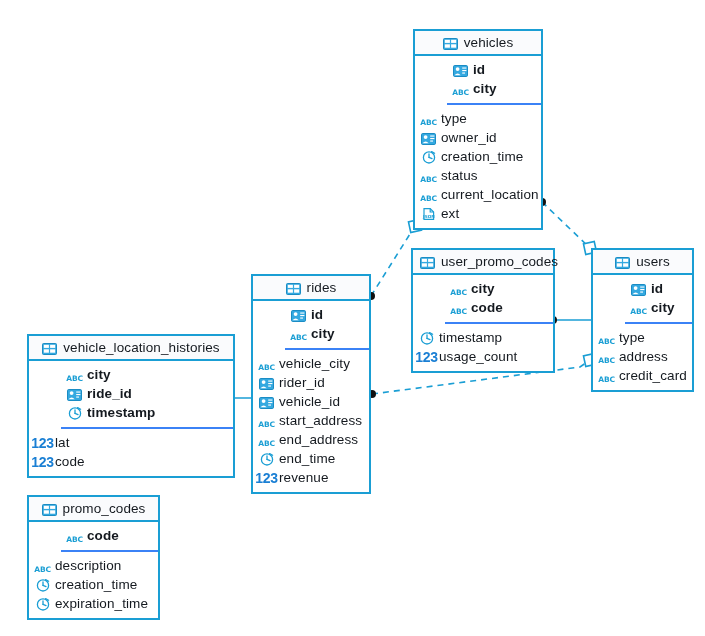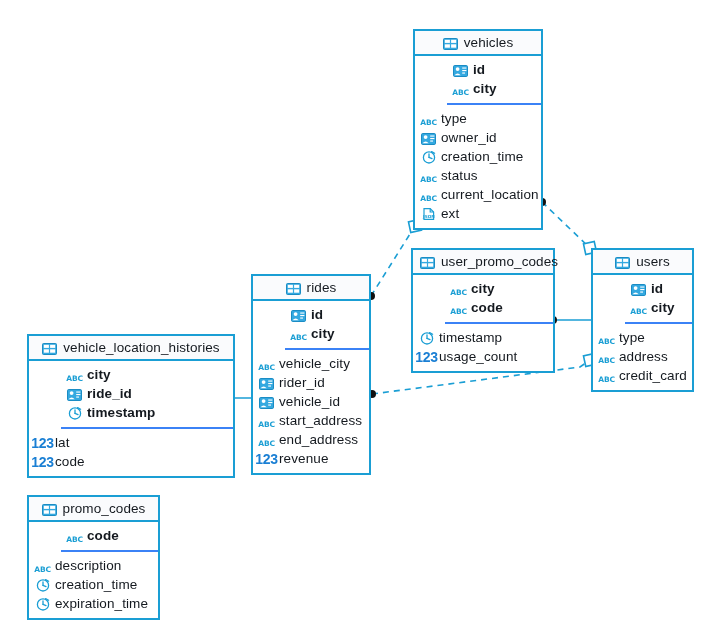--- a/index.html
+++ b/index.html
@@ -399,20 +399,31 @@
             <span class="field-name">start_address</span>
           </div>
           <div class="field-row">
             <span class="icon">
               <span class="icon-abc">ABC</span>
             </span>
             <span class="field-name">end_address</span>
           </div>
           <div class="field-row">
             <span class="icon">
+              <svg width="14" height="14" viewBox="0 0 14 14">
+                <circle cx="7" cy="7.4" r="5.6" fill="#ffffff" stroke="#1a9ed4" stroke-width="1.3"></circle>
+                <path d="M7 7.4 L7 3.9" stroke="#1a9ed4" stroke-width="1.3" stroke-linecap="round"></path>
+                <path d="M7 7.4 L10 8.6" stroke="#1a9ed4" stroke-width="1.3" stroke-linecap="round"></path>
+                <path d="M9.6 1.6 L12.6 3.2" stroke="#1a9ed4" stroke-width="1.3" stroke-linecap="round"></path>
+              </svg>
+            </span>
+            <span class="field-name">end_time</span>
+          </div>
+          <div class="field-row">
+            <span class="icon">
               <span class="icon-num">123</span>
             </span>
             <span class="field-name">revenue</span>
           </div>
         </div>
       </div>
       <div class="table-node" style="left: 27px; top: 334px; width: 208px;">
         <div class="table-header">
           <span class="icon">
             <svg width="15" height="12" viewBox="0 0 15 12">

